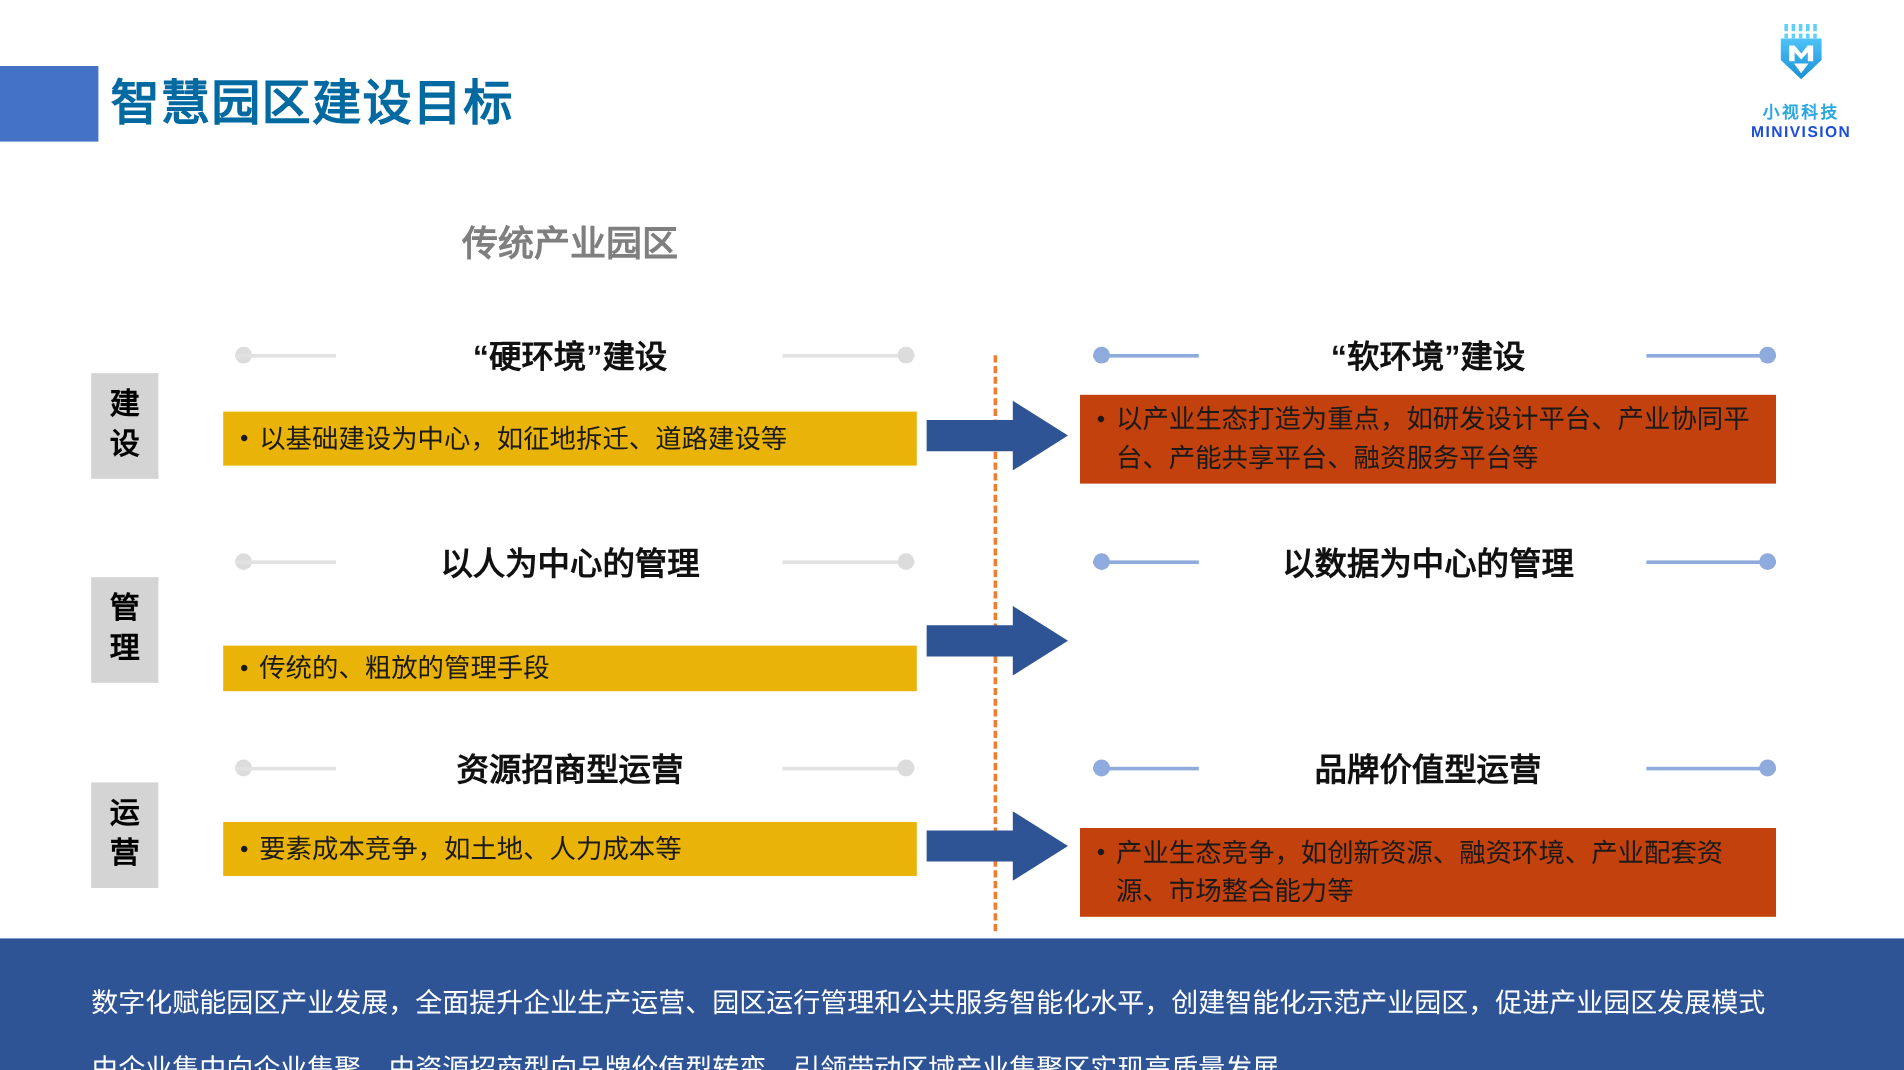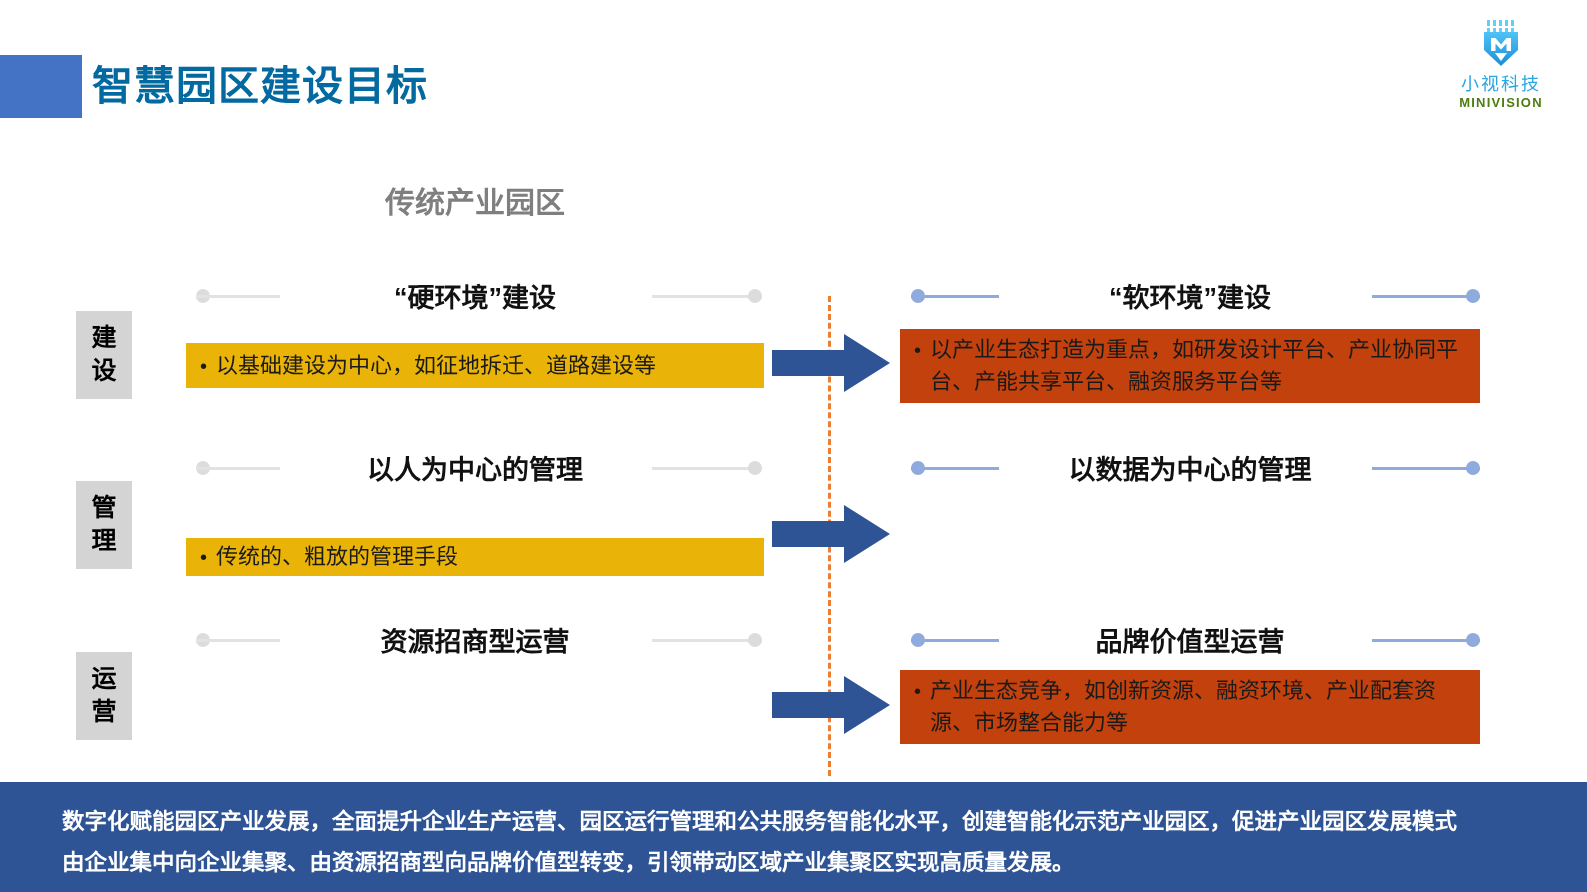--- a/index.html
+++ b/index.html
@@ -39,31 +39,31 @@
   
   .logo {
     position: absolute;
     right: 20px; top: 18px;
     width: 132px;
     text-align: center;
   }
   .logo-mark { display: block; margin: 0 auto; }
   .logo-cn {
     display: block;
-    font-size: 18px;
-    font-weight: 400;
+    font-size: 14px;
+    font-weight: 700;
     color: #2aa7e0;
     letter-spacing: 2px;
-    margin-top: 1px;
+    margin-top: 14px;
   }
   .logo-en {
     display: block;
     font-size: 13px;
     font-weight: 700;
-    color: #4d7c0f;
+    color: #1d4ed8;
     letter-spacing: 1.2px;
   }
 
   
   .col-head {
     position: absolute;
     top: 178px;
     font-size: 30px;
     font-weight: 700;
     text-align: center;
@@ -172,21 +172,21 @@
     position: absolute;
     left: 0; bottom: 0;
     width: 1587px;
     height: 110px;
     background: #2e5496;
     color: #ffffff;
     font-size: 22.5px;
     line-height: 37px;
     padding: 17px 50px 0 58px;
   }
-  .banner p { margin: 4px; font-weight: bold; }
+  .banner p { margin: 18px; }
 </style>
 </head>
 <body>
 
 <div id="slide">
 
   <div class="title-accent"></div>
   <div class="page-title">智慧园区建设目标</div>
 
   <div class="logo">
@@ -313,26 +313,31 @@
       </div>
     <div class="conn blue r-left">
         <span class="dot start"></span>
         <span class="bar"></span>
       </div>
     <div class="conn blue r-right">
         <span class="bar"></span>
         <span class="dot end"></span>
       </div>
   </div>
+  <div class="box left" style="top:685px; height:45px;">
+    <ul>
+      <li>要素成本竞争，如土地、人力成本等</li>
+    </ul>
+  </div>
   <div class="arrow" style="top:676px;">
     <svg width="118" height="58" viewBox="0 0 118 58">
       <path d="M0,16 L72,16 L72,0 L118,29 L72,58 L72,42 L0,42 Z" fill="#2e5496"></path>
     </svg>
   </div>
-  <div class="box right" style="top:670px; height:74px;">
+  <div class="box right" style="top:690px; height:74px;">
     <ul>
       <li>产业生态竞争，如创新资源、融资环境、产业配套资源、市场整合能力等</li>
     </ul>
   </div>
 
   <div class="banner">
     <p>数字化赋能园区产业发展，全面提升企业生产运营、园区运行管理和公共服务智能化水平，创建智能化示范产业园区，促进产业园区发展模式</p>
     <p>由企业集中向企业集聚、由资源招商型向品牌价值型转变，引领带动区域产业集聚区实现高质量发展。</p>
   </div>
 

